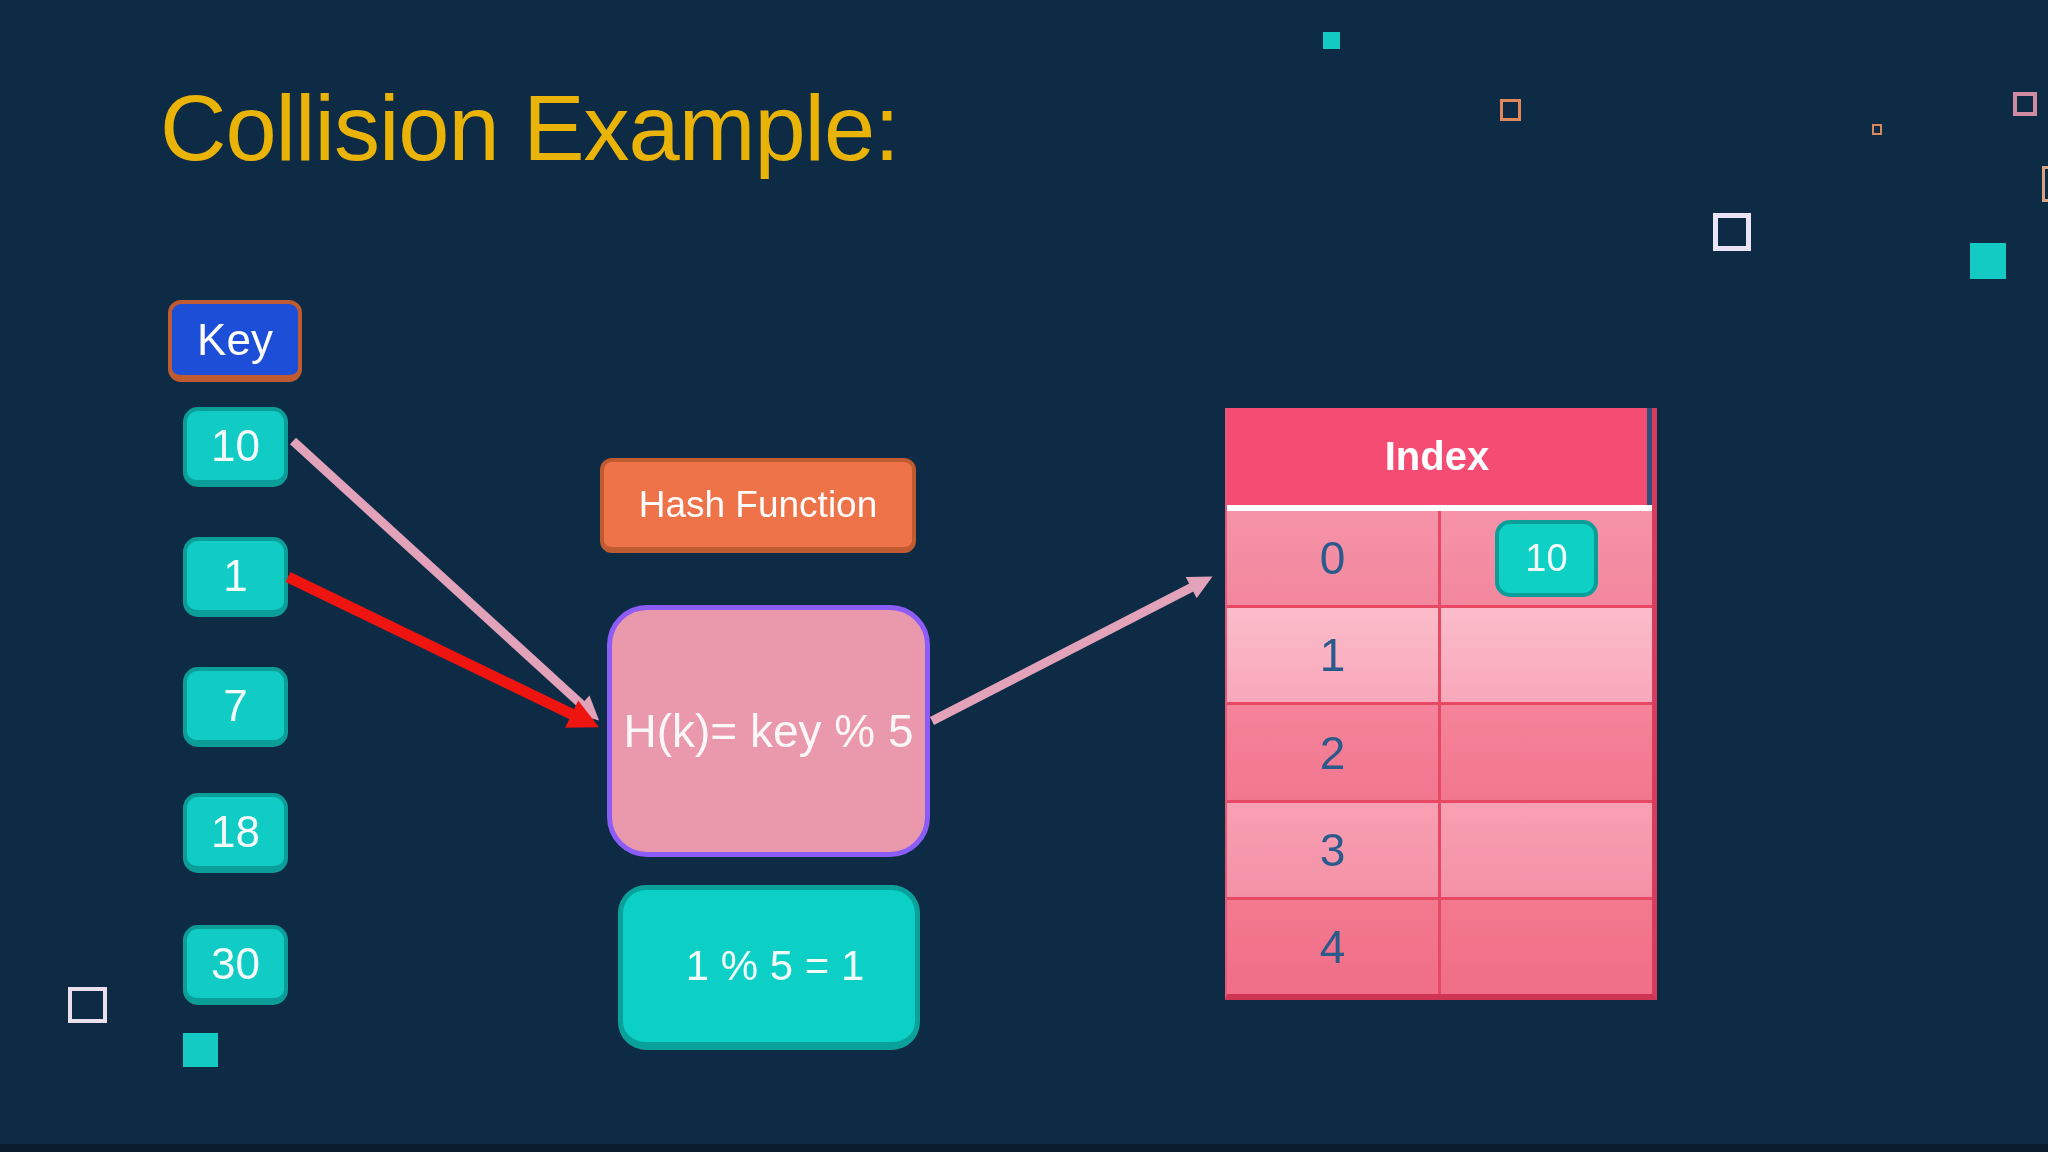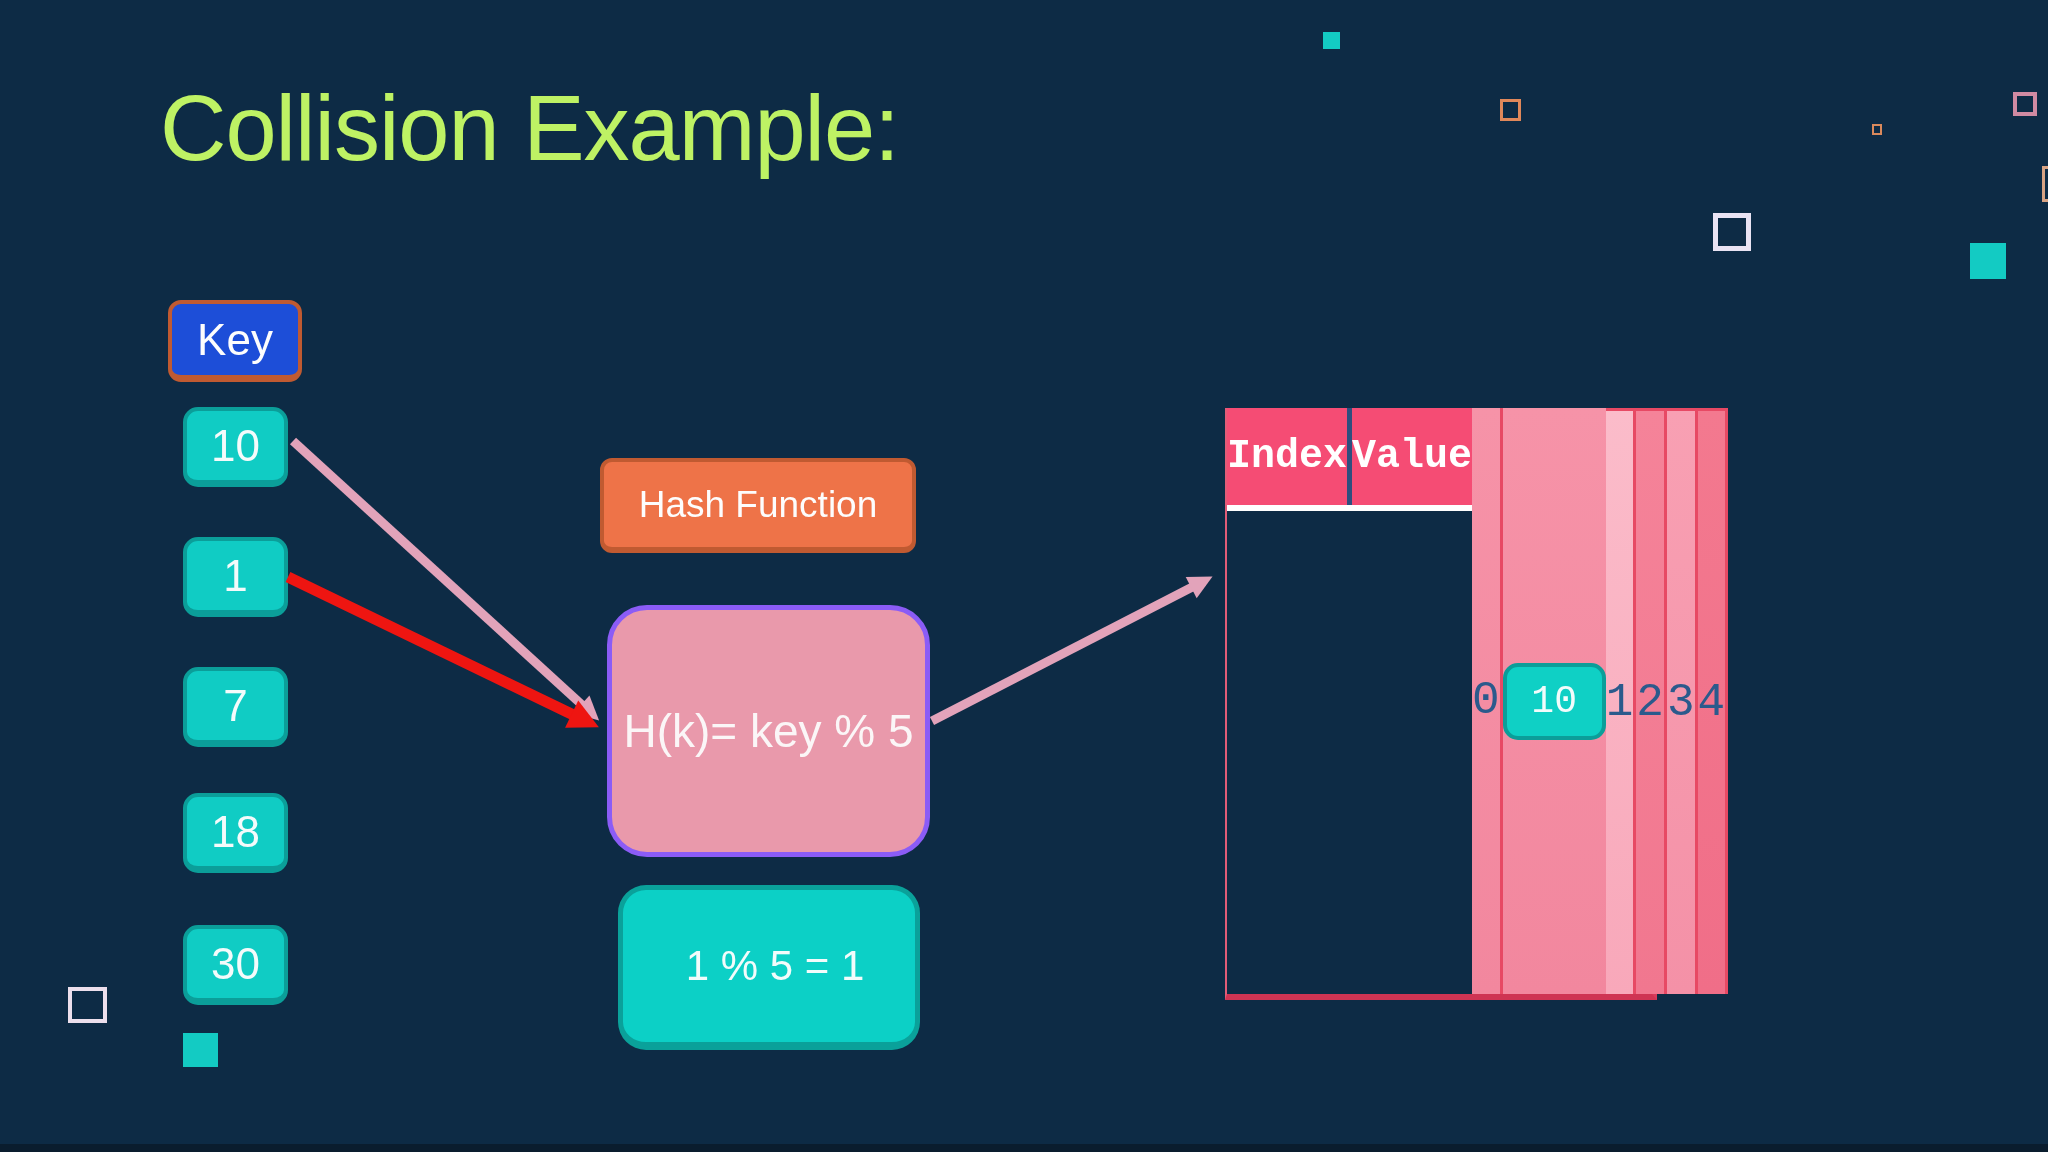--- a/index.html
+++ b/index.html
@@ -3,21 +3,21 @@
 <meta charset="utf-8">
 <style>
   html,body{margin:0;padding:0;background:#0d2b45;}
   .slide{
     position:relative;width:2048px;height:1152px;overflow:hidden;
     background:#0d2b45;font-family:"Liberation Sans",sans-serif;
   }
   .abs{position:absolute;box-sizing:border-box;}
 
   .title{
-    left:160px;top:76px;font-size:92px;line-height:1.15;color:#bef264;
+    left:160px;top:76px;font-size:92px;line-height:1.15;color:#eab308;
     letter-spacing:-1px;font-weight:400;
   }
 
   
   .key-header{
     left:168px;top:300px;width:134px;height:82px;
     background:#1d4ed8;border:4px solid #c05a31;border-bottom-width:7px;
     border-radius:13px;color:#fdfdfd;font-size:44px;
     display:flex;align-items:center;justify-content:center;
   }
@@ -45,22 +45,22 @@
   .result-box{
     left:618px;top:885px;width:302px;height:165px;
     background:#0cd0c6;border:5px solid #0aa19a;border-bottom-width:8px;
     border-radius:28px;color:#f2fcfb;font-size:42px;
     display:flex;align-items:center;justify-content:center;padding-left:12px;
   }
 
   
   .table{
     left:1225px;top:408px;width:432px;height:592px;
-    display:flex;flex-direction:row;
-    border-right:5px solid #d83c5c;border-bottom:6px solid #cf3453;border-left:2px solid #e15c77;font-family:Liberation Mono, monospace;
+    display:flex;flex-direction:column;
+    border-right:5px solid #d83c5c;border-bottom:6px solid #cf3453;border-left:2px solid #e15c77;
   }
   .thead{
     height:97px;flex:0 0 auto;display:flex;background:#f54c74;
     border-bottom:6px solid #ffffff;color:#ffffff;font-weight:bold;font-size:40px;
   }
   .th{flex:1;display:flex;align-items:center;justify-content:center;}
   .th-index{border-right:5px solid #2e4e7e;}
   .trow{flex:1;display:flex;}
   .trow + .trow{border-top:3px solid #e74964;}
   .td{flex:1;display:flex;align-items:center;justify-content:center;
@@ -116,21 +116,20 @@
   <div class="abs hash-box">
     <span>H(k)= key % 5</span>
   </div>
   <div class="abs result-box">
     <span>1 % 5 = 1</span>
   </div>
 
   <div class="abs table">
     <div class="thead">
       <div class="th th-index">Index</div>
-      <div class="th">Value</div>
     </div>
     <div class="trow r0">
       <div class="td td-index">0</div>
       <div class="td">
         <div class="val-box">10</div>
       </div>
     </div>
     <div class="trow r1">
       <div class="td td-index">1</div>
       <div class="td"></div>

